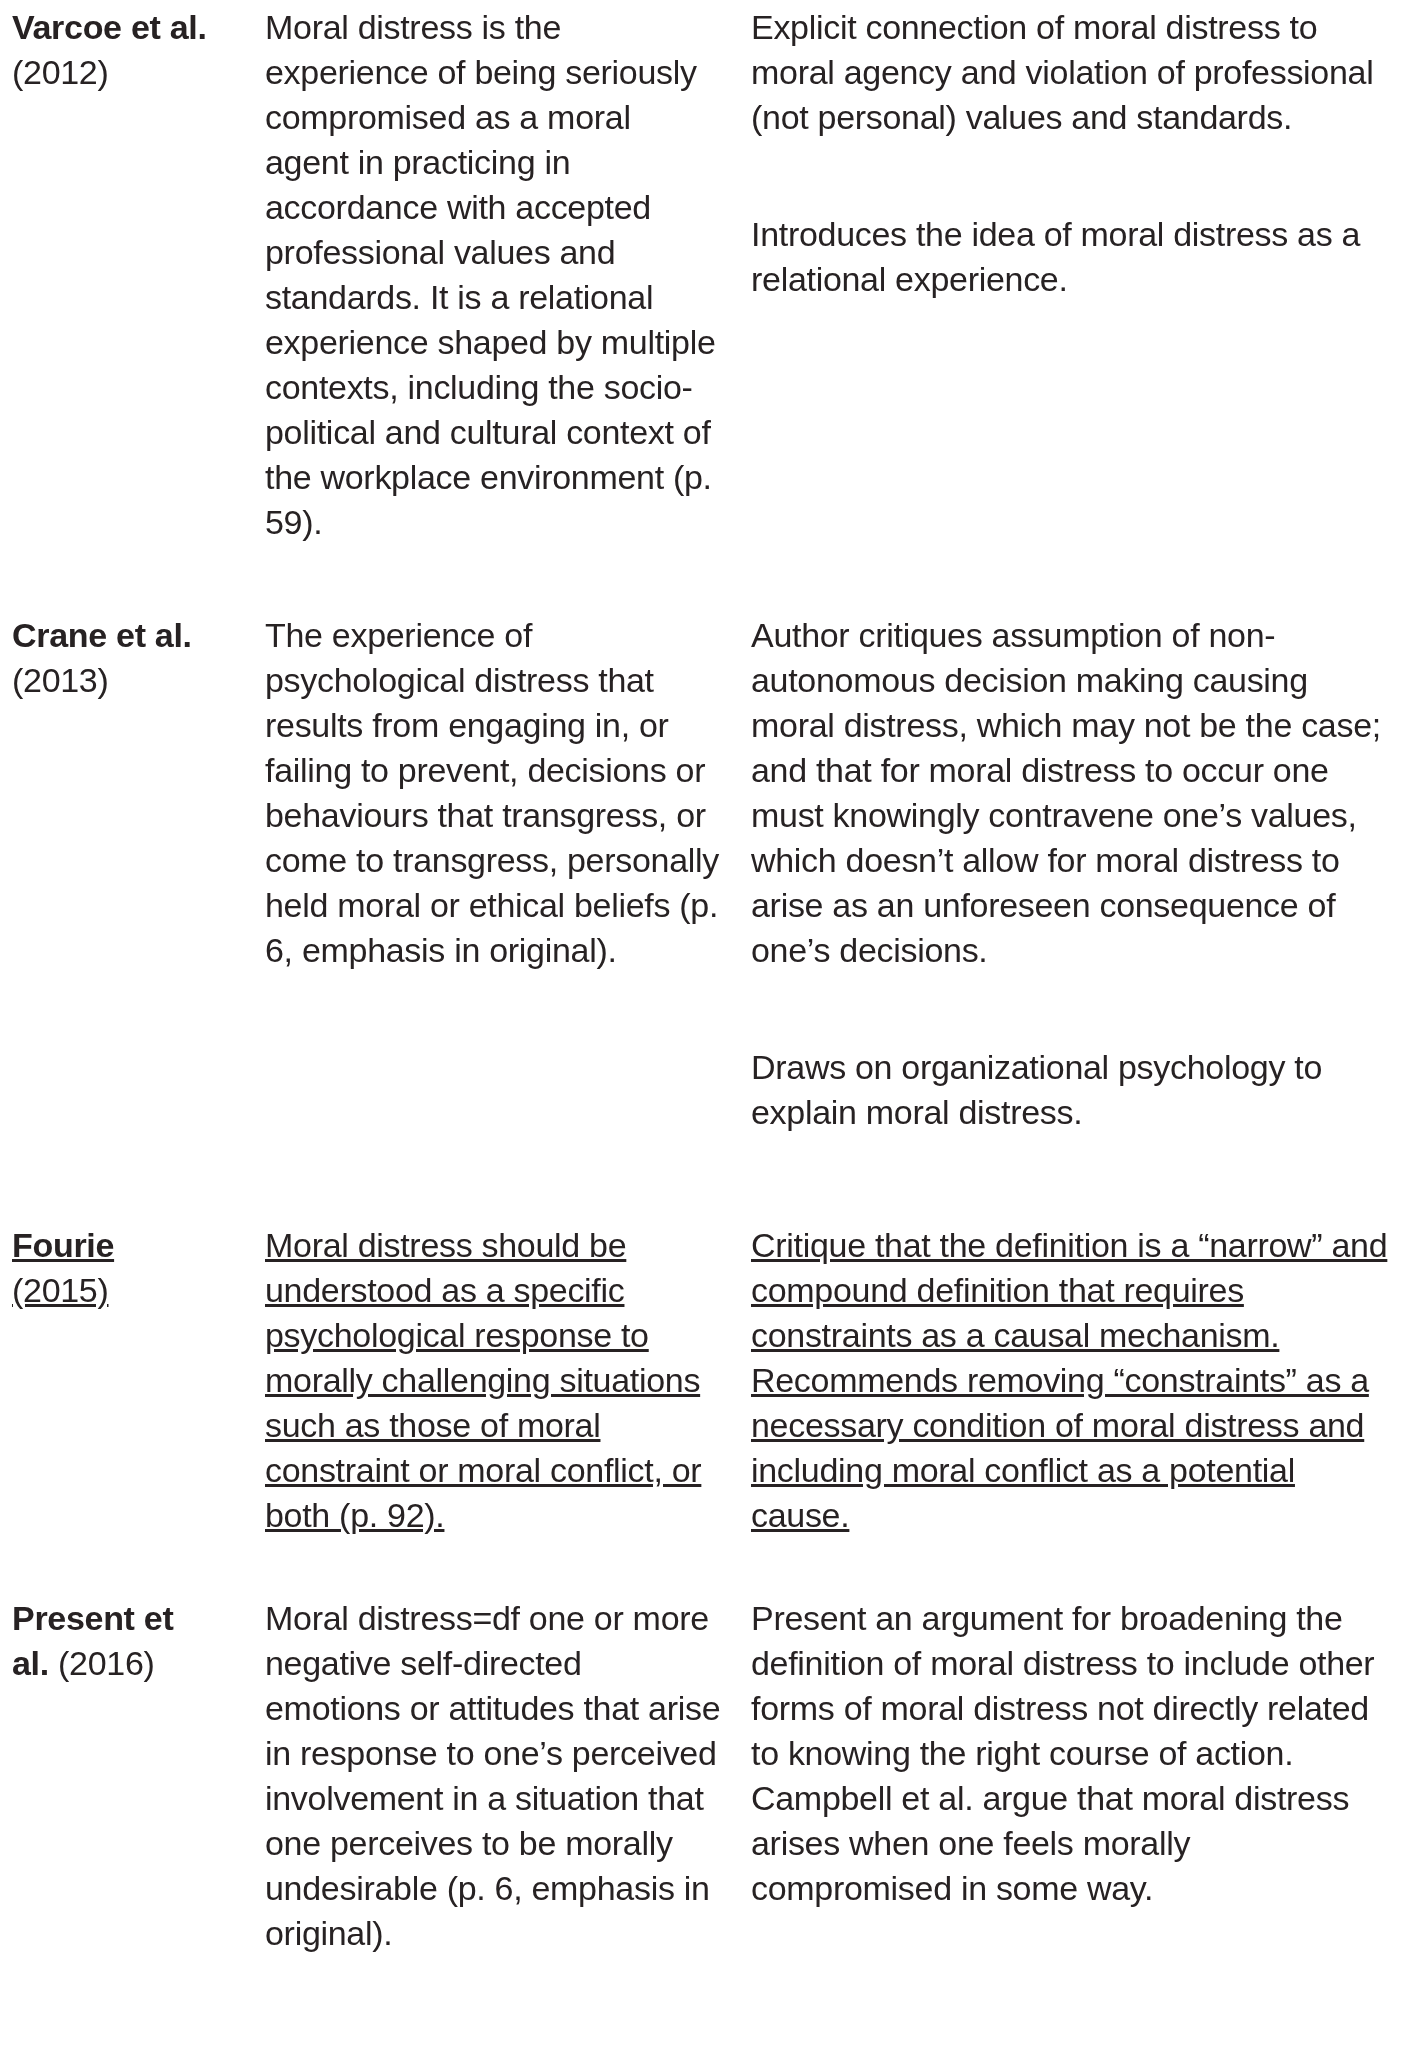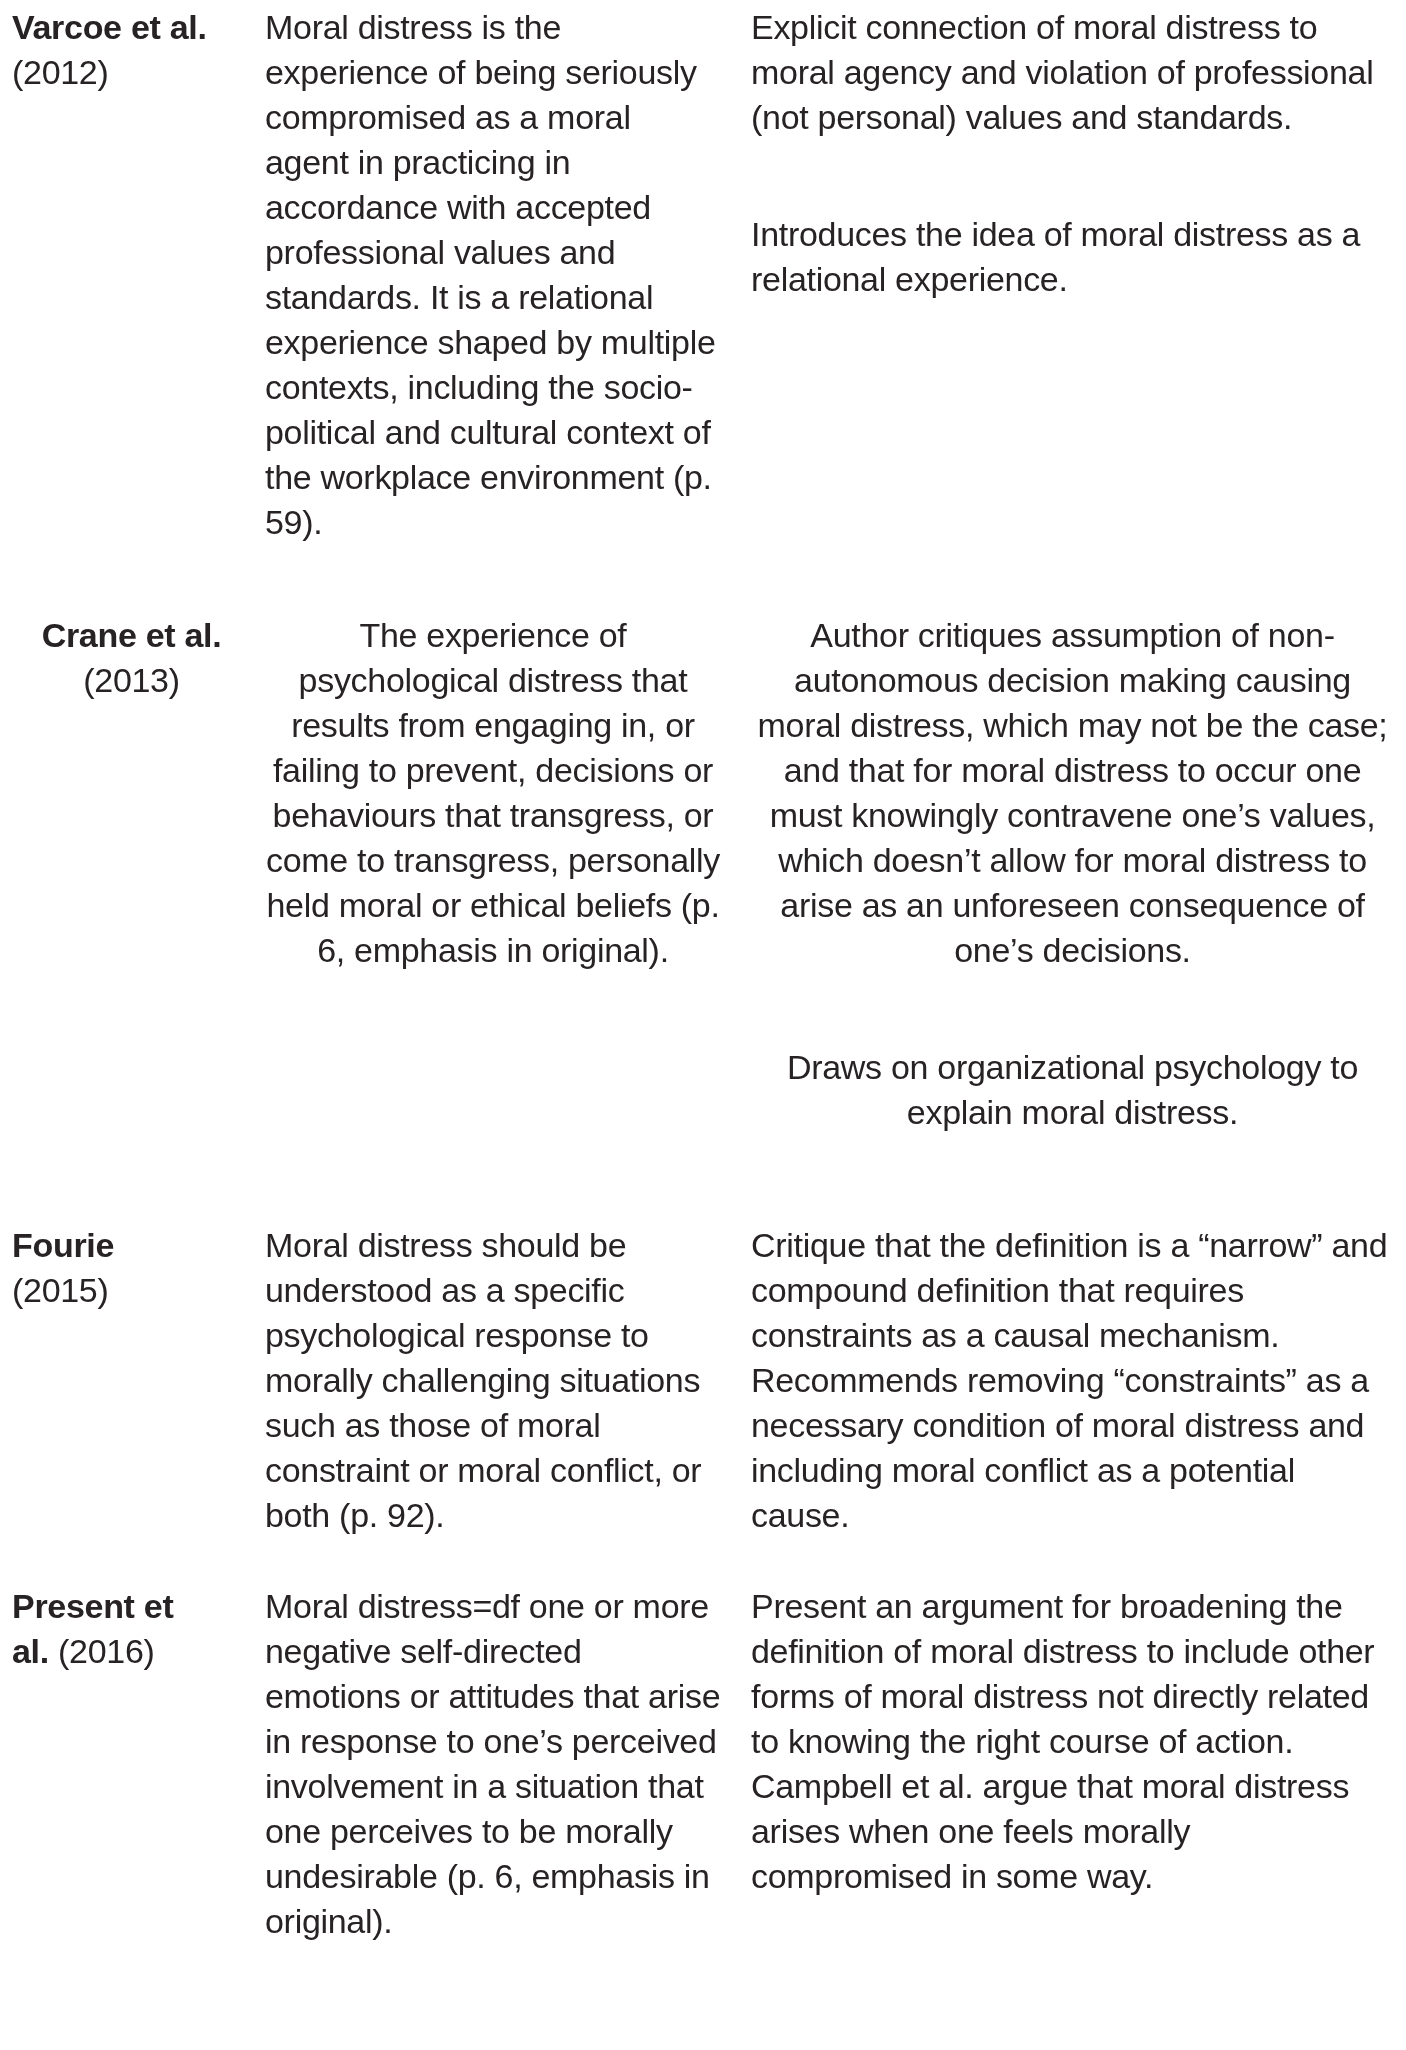--- a/index.html
+++ b/index.html
@@ -18,22 +18,22 @@
     color: #272223;
   }
   .page {
     padding: 5px 0 0 12px;
   }
   .row {
     display: grid;
     grid-template-columns: 253px 486px 1fr;
   }
   .row-1 { margin-bottom: 68px; }
-  .row-2 { margin-bottom: 88px; text-align: center; }
-  .row-3 { margin-bottom: 46px; }
+  .row-2 { margin-bottom: 88px; }
+  .row-3 { margin-bottom: 58px; text-decoration: underline; }
   .cell { min-width: 0; }
   .author { padding-right: 14px; }
   .definition { padding-right: 30px; }
   .notes { padding-right: 12px; }
   .b { font-weight: bold; }
   .i { }
   .notes p { margin: 0; }
   .notes p.p2 { margin-top: 72px; }
   .notes p:empty { display: none; }
 </style>

